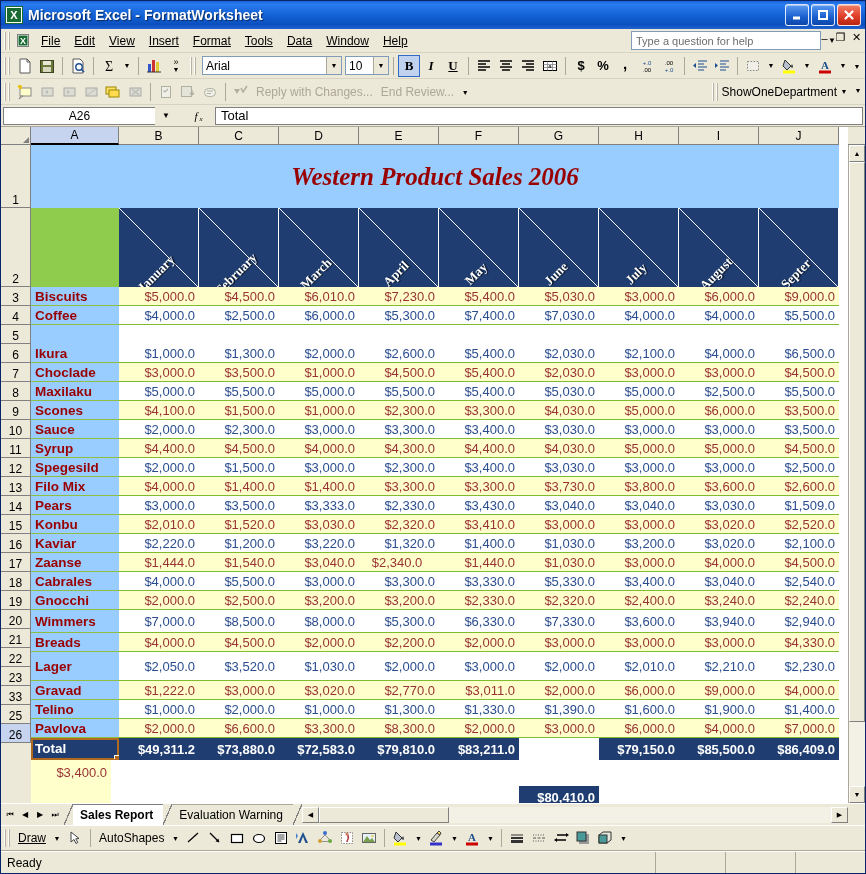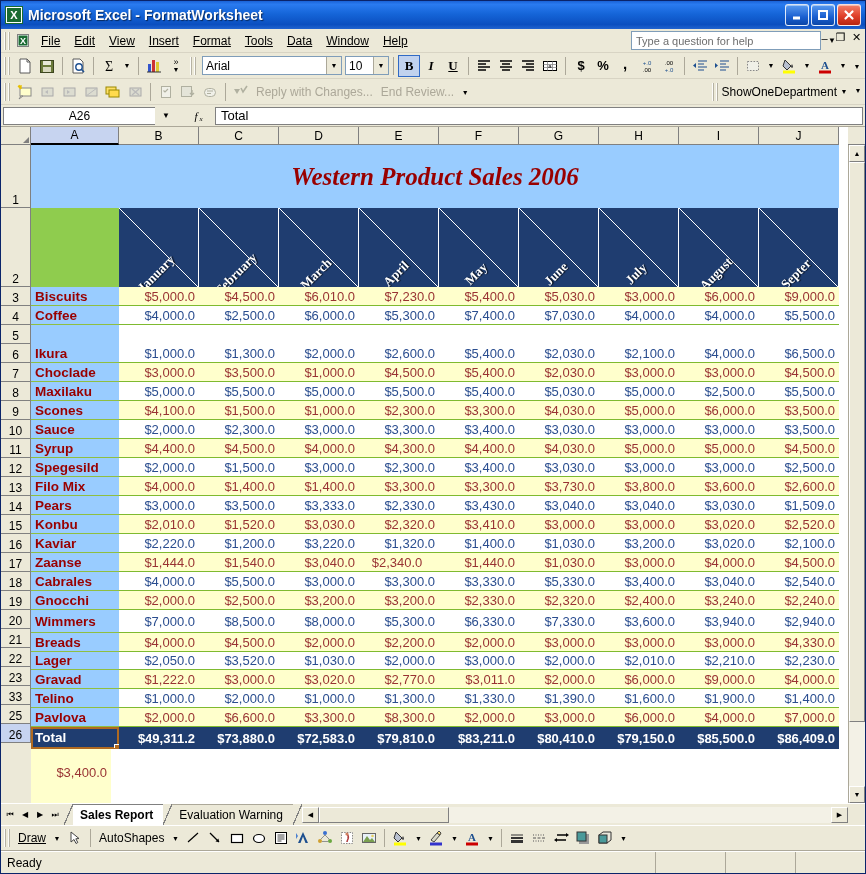--- a/index.html
+++ b/index.html
@@ -1334,21 +1334,21 @@
             <div class="cell datacell" style="width: 80px; flex: 0 0 80px;">
               <span>$3,000.0</span>
             </div>
             <div class="cell datacell" style="width: 80px; flex: 0 0 80px;">
               <span>$3,000.0</span>
             </div>
             <div class="cell datacell" style="width: 80px; flex: 0 0 80px;">
               <span>$4,330.0</span>
             </div>
           </div>
-          <div class="row roweven" style="height: 18px;">
+          <div class="row roweven" style="height: 29px;">
             <div class="cell prodcell" style="width: 88px; flex: 0 0 88px;">
               <span>Lager</span>
             </div>
             <div class="cell datacell" style="width: 80px; flex: 0 0 80px;">
               <span>$2,050.0</span>
             </div>
             <div class="cell datacell" style="width: 80px; flex: 0 0 80px;">
               <span>$3,520.0</span>
             </div>
             <div class="cell datacell" style="width: 80px; flex: 0 0 80px;">
@@ -1481,21 +1481,21 @@
             </div>
             <div class="cell datacell" style="width: 80px; flex: 0 0 80px;">
               <span>$72,583.0</span>
             </div>
             <div class="cell datacell" style="width: 80px; flex: 0 0 80px;">
               <span>$79,810.0</span>
             </div>
             <div class="cell datacell" style="width: 80px; flex: 0 0 80px;">
               <span>$83,211.0</span>
             </div>
-            <div class="cell datacell" style="width: 80px; flex: 0 0 80px;">
+            <div class="cell datacell" style="width: 80px; flex: 0 0 80px; margin-top: 48px;">
               <span>$80,410.0</span>
             </div>
             <div class="cell datacell" style="width: 80px; flex: 0 0 80px;">
               <span>$79,150.0</span>
             </div>
             <div class="cell datacell" style="width: 80px; flex: 0 0 80px;">
               <span>$85,500.0</span>
             </div>
             <div class="cell datacell" style="width: 80px; flex: 0 0 80px;">
               <span>$86,409.0</span>

